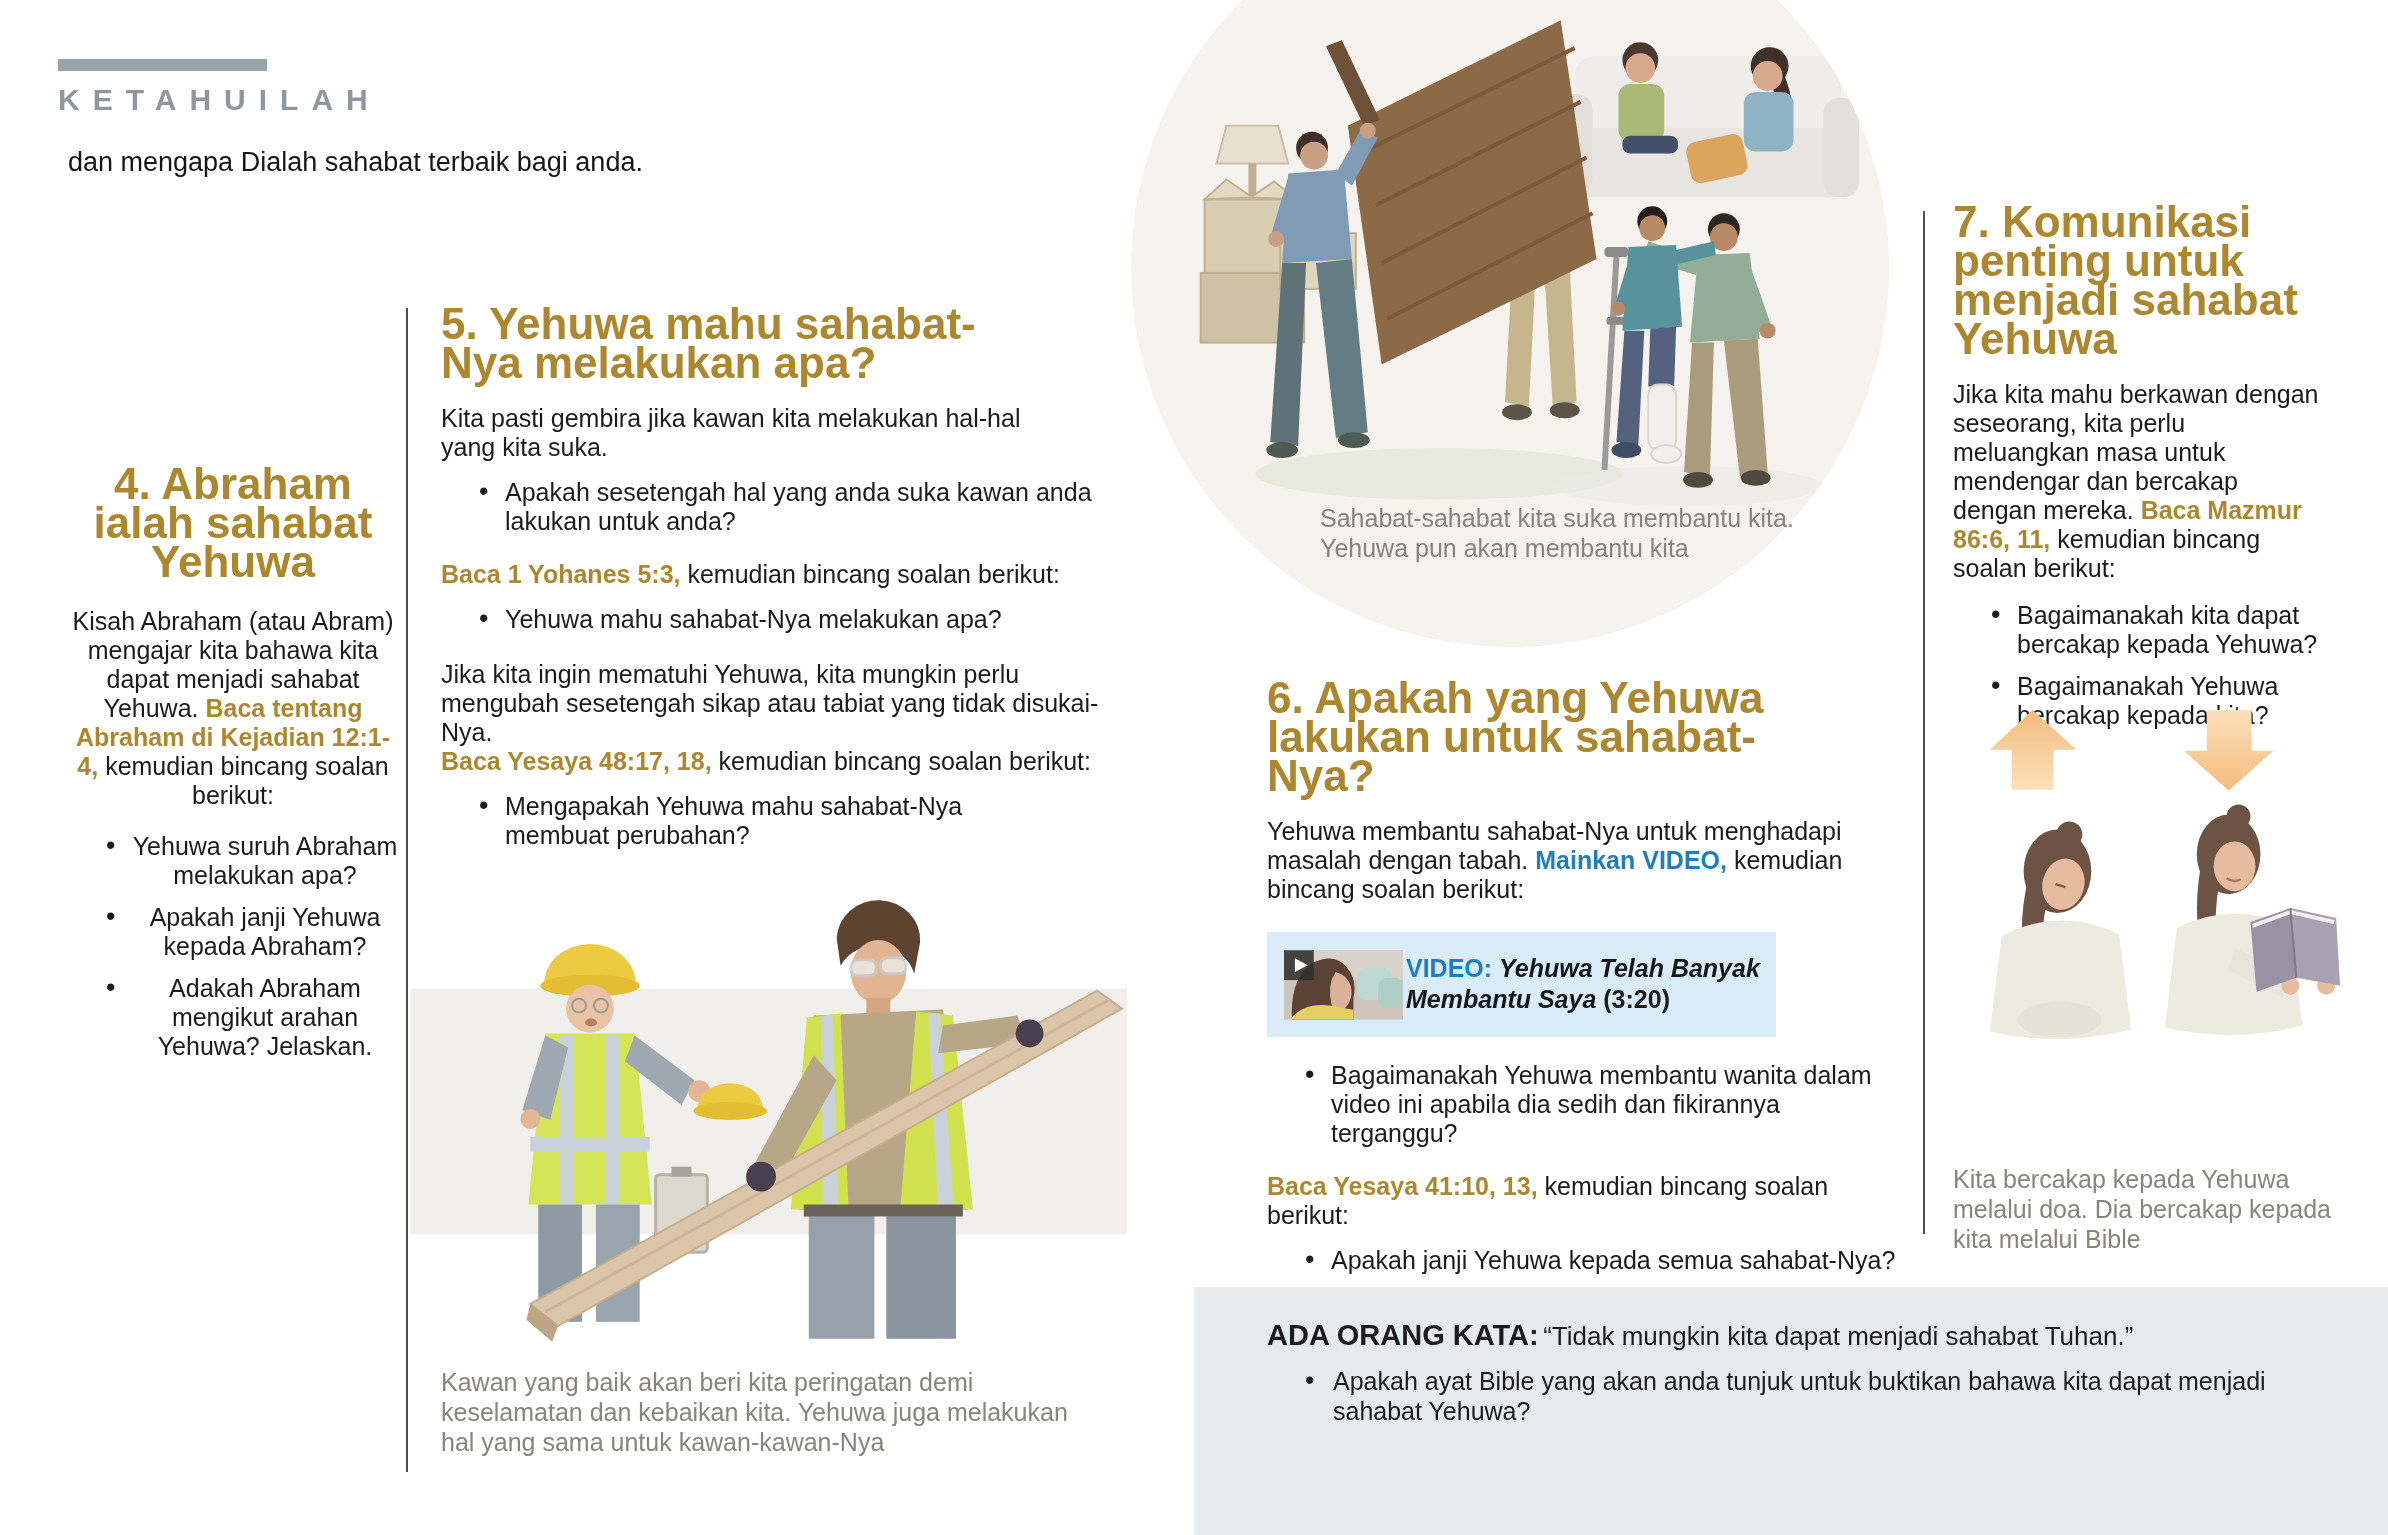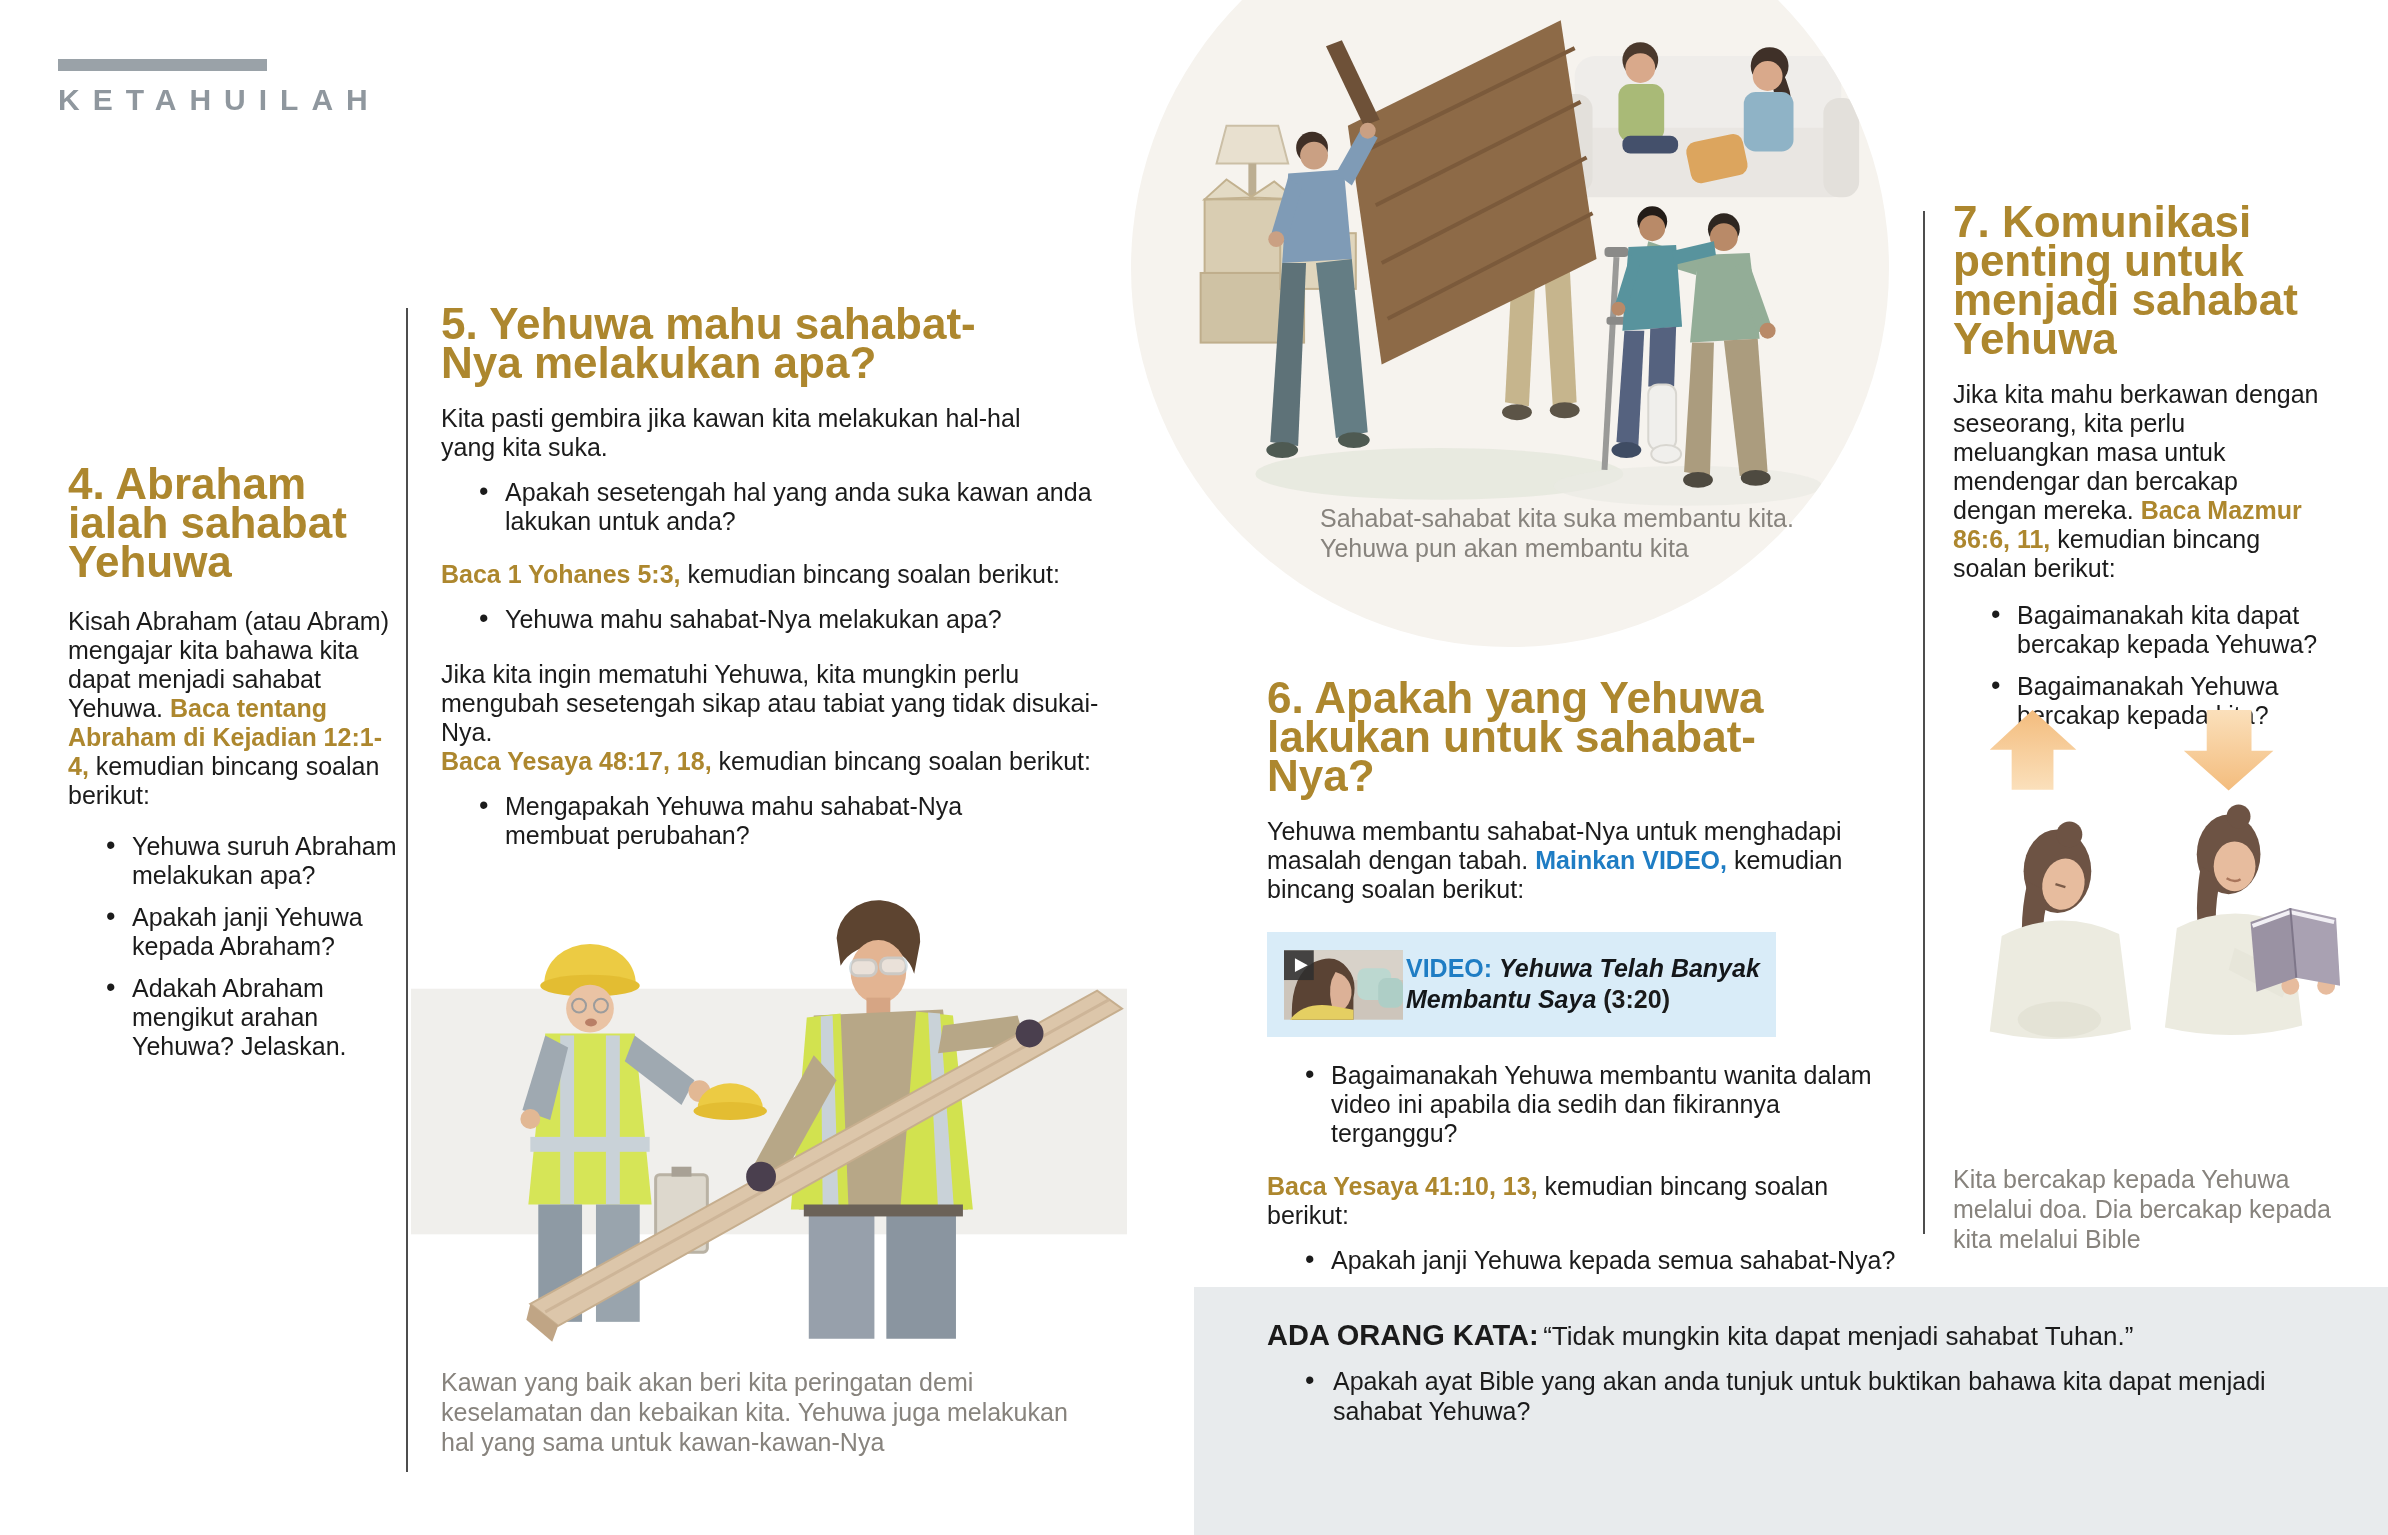--- a/index.html
+++ b/index.html
@@ -36,23 +36,24 @@
   svg{display:block;}
 </style>
 </head>
 <body>
 
 <div id="page">
 
   <div class="abs kicker-bar" style="left:58px;top:59px;width:209px;height:12px;"></div>
   <div class="abs kicker" style="left:58px;top:83px;">KETAHUILAH</div>
   <div class="abs intro" style="left:68px;top:146px;width:856px;">
-  </div>
-
-  <div class="abs" style="left:68px;top:464px;width:330px;">
+    <p>dan mengapa Dialah sahabat terbaik bagi anda.</p>
+  </div>
+
+  <div class="abs" style="left:68px;top:464px;width:330px;text-align:center;">
     <div class="sec-title">4. Abraham ialah sahabat Yehuwa</div>
     <p class="body-text" style="margin-top:26px;"><span>Kisah Abraham (atau Abram) mengajar kita bahawa kita dapat menjadi sahabat Yehuwa. </span><span class="gold-link">Baca tentang Abraham di Kejadian 12:1-4,</span><span> kemudian bincang soalan berikut:</span></p>
     <div style="margin-top:22px;">
       <div class="bullet">Yehuwa suruh Abraham melakukan apa?</div>
       <div class="bullet">Apakah janji Yehuwa kepada Abraham?</div>
       <div class="bullet">Adakah Abraham mengikut arahan Yehuwa? Jelaskan.</div>
     </div>
   </div>
 
   <div class="abs vdivider" style="left:406px;top:308px;height:1164px;"></div>

